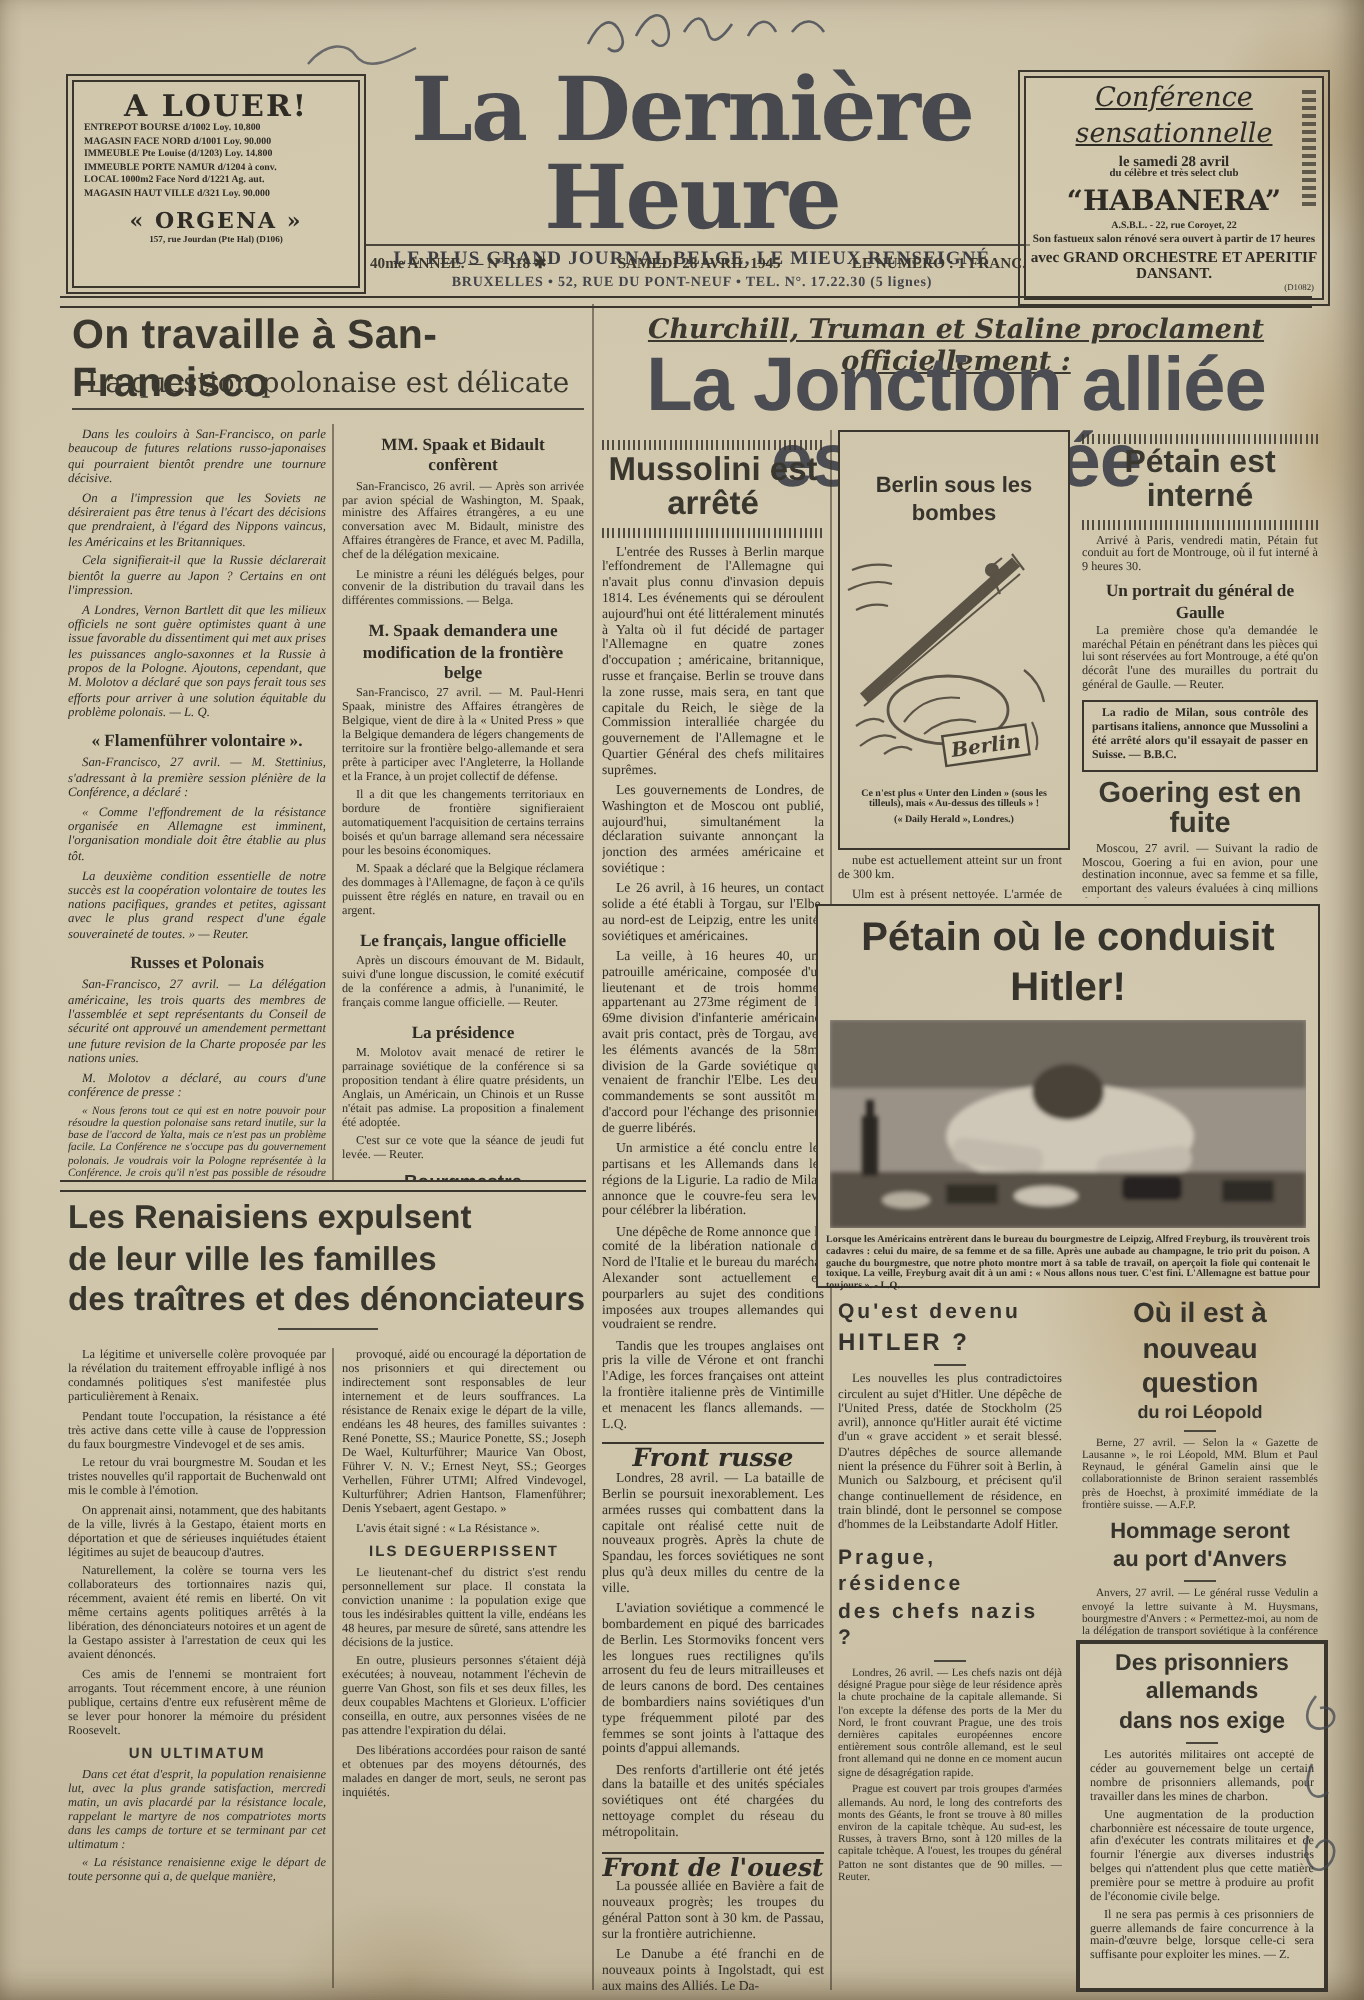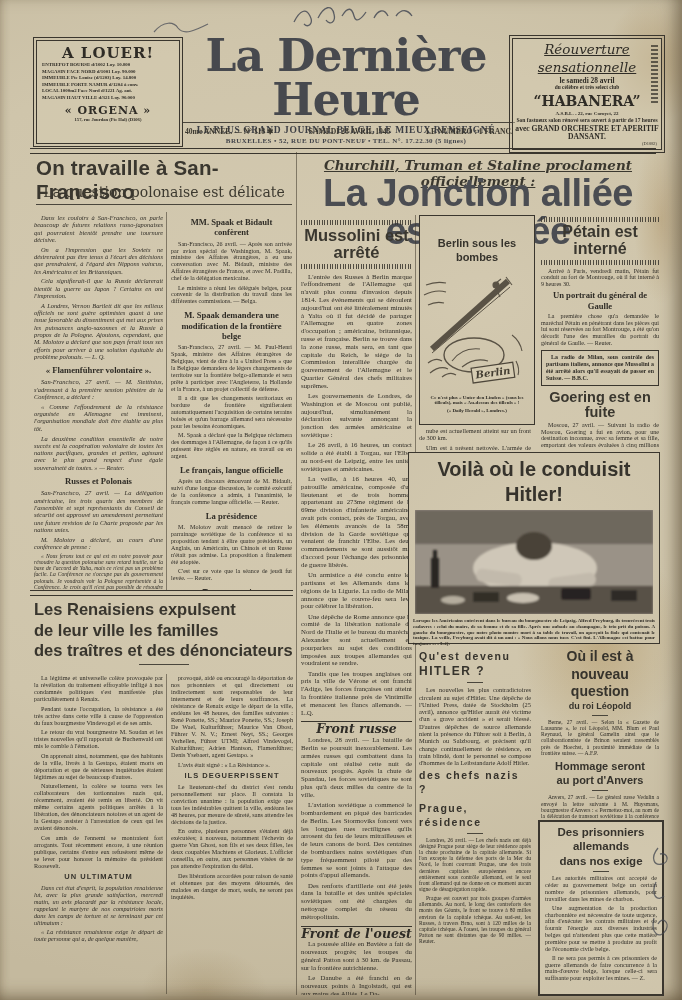--- a/index.html
+++ b/index.html
@@ -97,21 +97,21 @@
     <div class="mast-addr">BRUXELLES • 52, RUE DU PONT-NEUF • TEL. N°. 17.22.30 (5 lignes)</div>
   </div>
   <div class="abs dateline" style="left:183px;top:122px;width:328px;">
     <span>40me ANNEE. — N° 118 ✱</span>
     <span>SAMEDI 28 AVRIL 1945</span>
     <span>LE NUMERO : 1 FRANC.</span>
   </div>
 
   <div class="abs adbox" style="left:512px;top:38px;width:148px;height:110px;">
     <div class="hab-hatch"></div>
-    <div class="hab-line1">Réouverture</div>
+    <div class="hab-line1">Conférence</div>
     <div class="hab-line1">sensationnelle</div>
     <div class="hab-s" style="font-size:7.4px;margin-top:2px;">le samedi 28 avril</div>
     <div class="hab-s" style="font-size:5.4px;">du célèbre et très select club</div>
     <div class="hab-brand">“HABANERA”</div>
     <div class="hab-s" style="font-size:5px;">A.S.B.L. - 22, rue Coroyet, 22</div>
     <div class="hab-s" style="font-size:5.6px;">Son fastueux salon rénové sera ouvert à partir de 17 heures</div>
     <div class="hab-big">avec GRAND ORCHESTRE ET APERITIF DANSANT.</div>
     <div class="hab-code">(D1082)</div>
   </div>
 
@@ -290,21 +290,21 @@
           <p>La radio de Milan, sous contrôle des partisans italiens, annonce que Mussolini a été arrêté alors qu'il essayait de passer en Suisse. — B.B.C.</p>
         </div>
     </div>
     <div class="h-art" style="font-size:14.5px;text-align:center;margin:1px 0 2px;">Goering est en fuite</div>
     <div>
         <p>Moscou, 27 avril. — Suivant la radio de Moscou, Goering a fui en avion, pour une destination inconnue, avec sa femme et sa fille, emportant des valeurs évaluées à cinq millions de livres sterling. — Reuter.</p>
       </div>
   </div>
 
   <div class="framed" style="left:408px;top:452px;width:250px;height:190px;">
-    <div class="sans-h" style="font-size:20px;margin-top:4px;">Voilà où le conduisit Hitler!</div>
+    <div class="sans-h" style="font-size:20px;margin-top:4px;">Pétain où le conduisit Hitler!</div>
     <svg width="238" height="104" viewBox="0 0 238 104" style="margin:3px auto 2px;">
       <defs>
           <filter id="ph" x="-5%" y="-5%" width="110%" height="110%">
             <feGaussianBlur stdDeviation="1.1"></feGaussianBlur>
           </filter>
         </defs>
       <rect width="238" height="104" fill="#9a9287"></rect>
       <g filter="url(#ph)">
         <rect width="238" height="34" fill="#6e6albedo" opacity="0"></rect>
         <rect width="238" height="34" fill="#6f6densit" opacity="0"></rect>
@@ -326,22 +326,22 @@
     <div class="caption">Lorsque les Américains entrèrent dans le bureau du bourgmestre de Leipzig, Alfred Freyburg, ils trouvèrent trois cadavres : celui du maire, de sa femme et de sa fille. Après une aubade au champagne, le trio prit du poison. A gauche du bourgmestre, que notre photo montre mort à sa table de travail, on aperçoit la fiole qui contenait le toxique. La veille, Freyburg avait dit à un ami : « Nous allons nous tuer. C'est fini. L'Allemagne est battue pour toujours ». - L.Q.</div>
   </div>
 
   <div class="col" style="left:419px;top:650px;width:112px;height:345px;">
     <div class="spaced-h" style="font-size:10.5px;">Qu'est devenu</div>
     <div class="spaced-h" style="font-size:12px;">HITLER ?</div>
     <div class="sep"></div>
     <div>
         <p>Les nouvelles les plus contradictoires circulent au sujet d'Hitler. Une dépêche de l'United Press, datée de Stockholm (25 avril), annonce qu'Hitler aurait été victime d'un « grave accident » et serait blessé. D'autres dépêches de source allemande nient la présence du Führer soit à Berlin, à Munich ou Salzbourg, et précisent qu'il change continuellement de résidence, en train blindé, dont le personnel se compose d'hommes de la Leibstandarte Adolf Hitler.</p>
       </div>
+    <div class="spaced-h" style="font-size:10.5px;margin-top:6px;">Prague, résidence</div>
     <div class="spaced-h" style="font-size:10.5px;">des chefs nazis ?</div>
-    <div class="spaced-h" style="font-size:10.5px;margin-top:6px;">Prague, résidence</div>
     <div class="sep"></div>
     <div class="smalltxt">
         <p>Londres, 26 avril. — Les chefs nazis ont déjà désigné Prague pour siège de leur résidence après la chute prochaine de la capitale allemande. Si l'on excepte la défense des ports de la Mer du Nord, le front couvrant Prague, une des trois dernières capitales européennes encore entièrement sous contrôle allemand, est le seul front allemand qui ne donne en ce moment aucun signe de désagrégation rapide.</p>
         <p>Prague est couvert par trois groupes d'armées allemands. Au nord, le long des contreforts des monts des Géants, le front se trouve à 80 milles environ de la capitale tchèque. Au sud-est, les Russes, à travers Brno, sont à 120 milles de la capitale tchèque. A l'ouest, les troupes du général Patton ne sont distantes que de 90 milles. — Reuter.</p>
       </div>
   </div>
 
   <div class="col" style="left:541px;top:648px;width:118px;height:170px;">
     <div class="sans-h" style="font-size:14px;">Où il est à nouveau question</div>
     <div class="sans-h" style="font-size:9px;">du roi Léopold</div>

